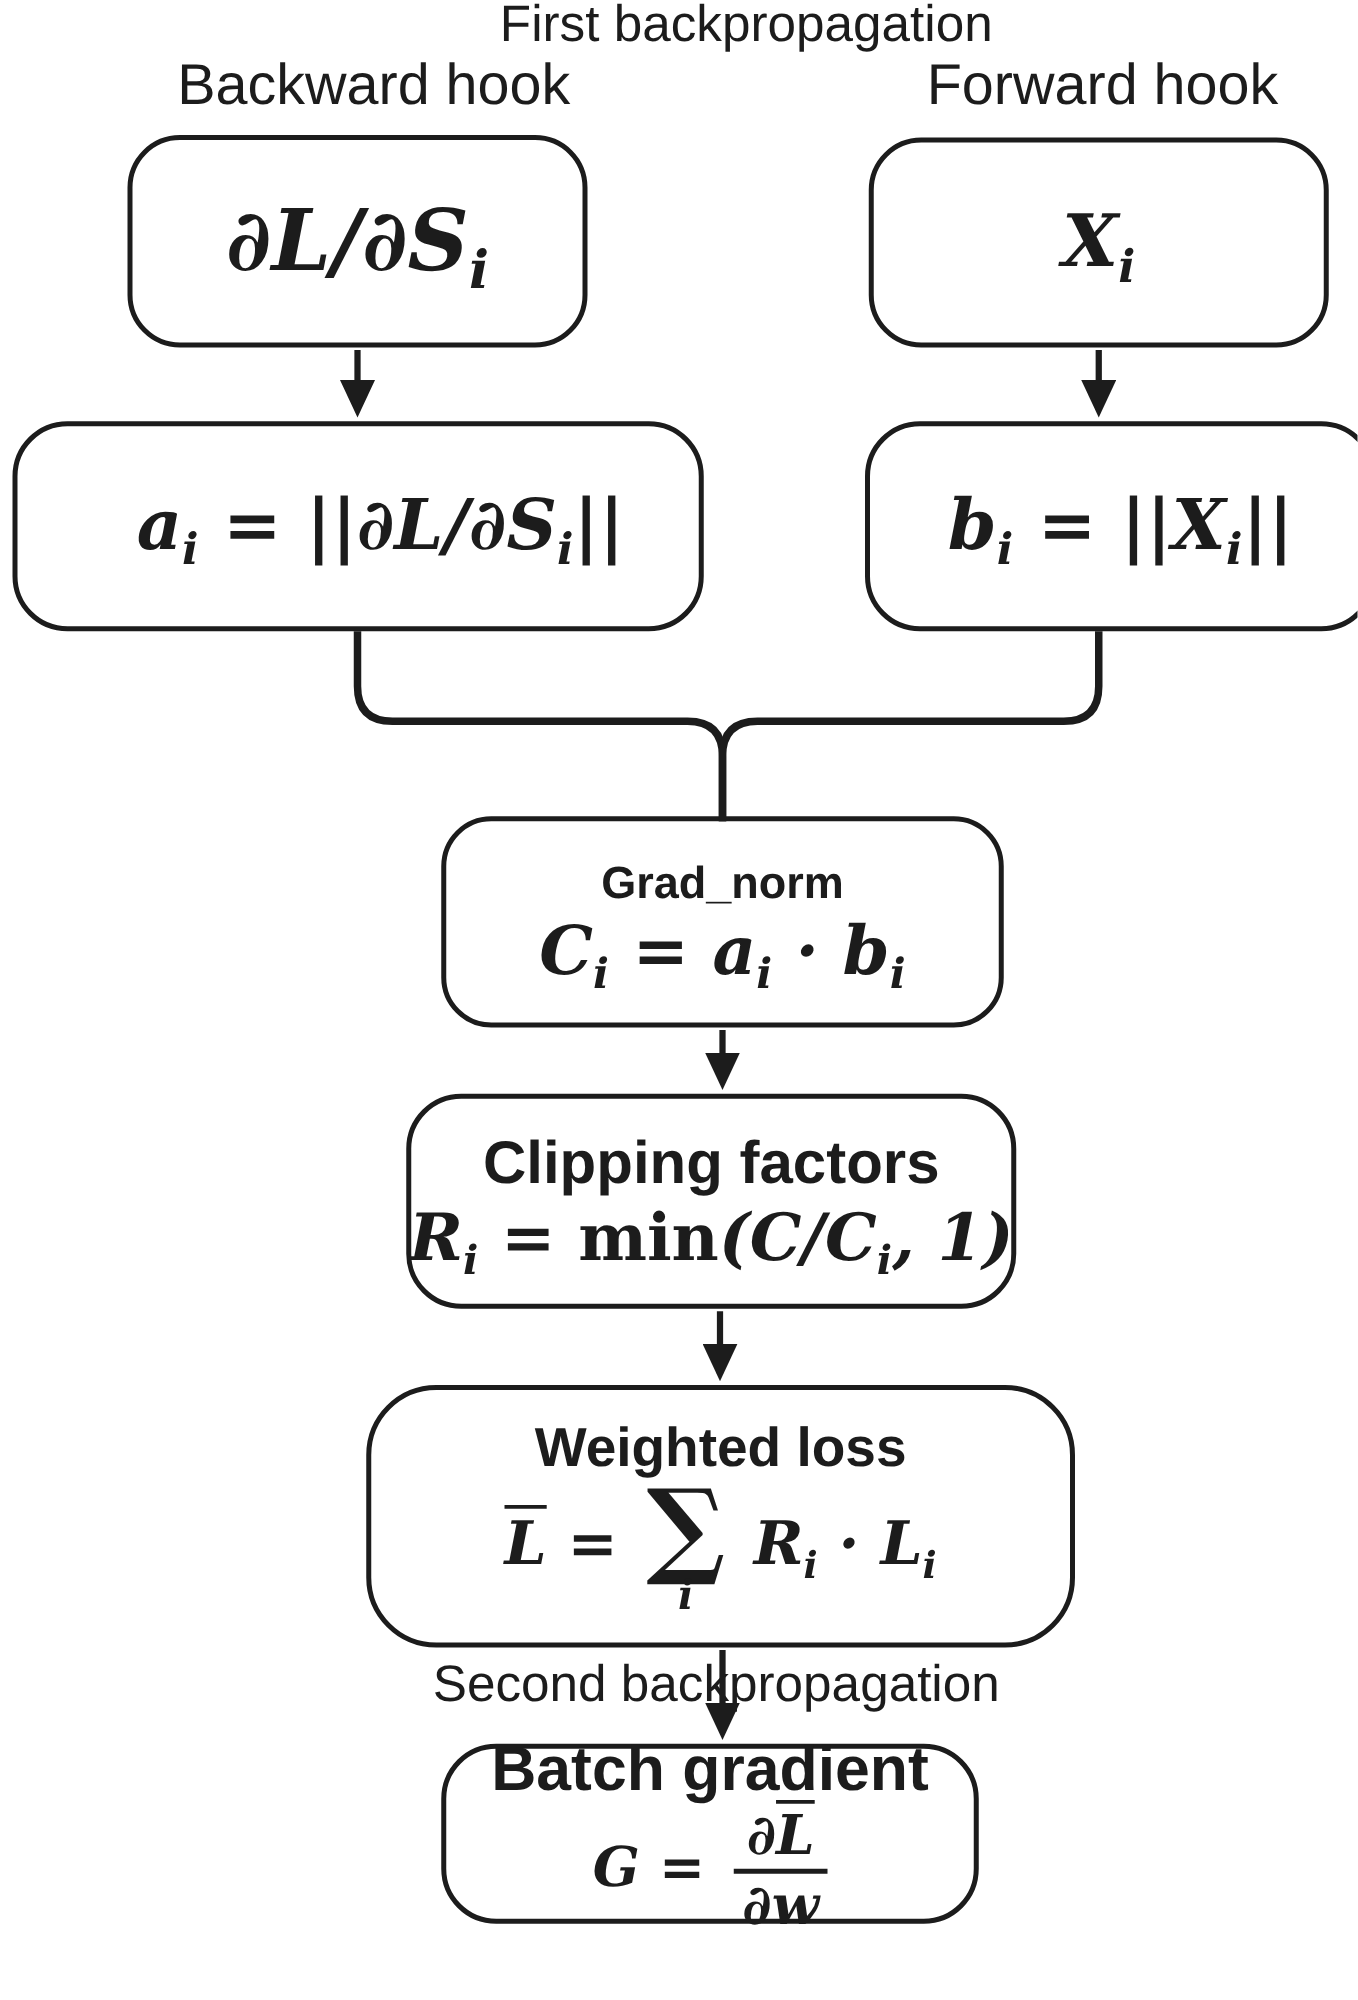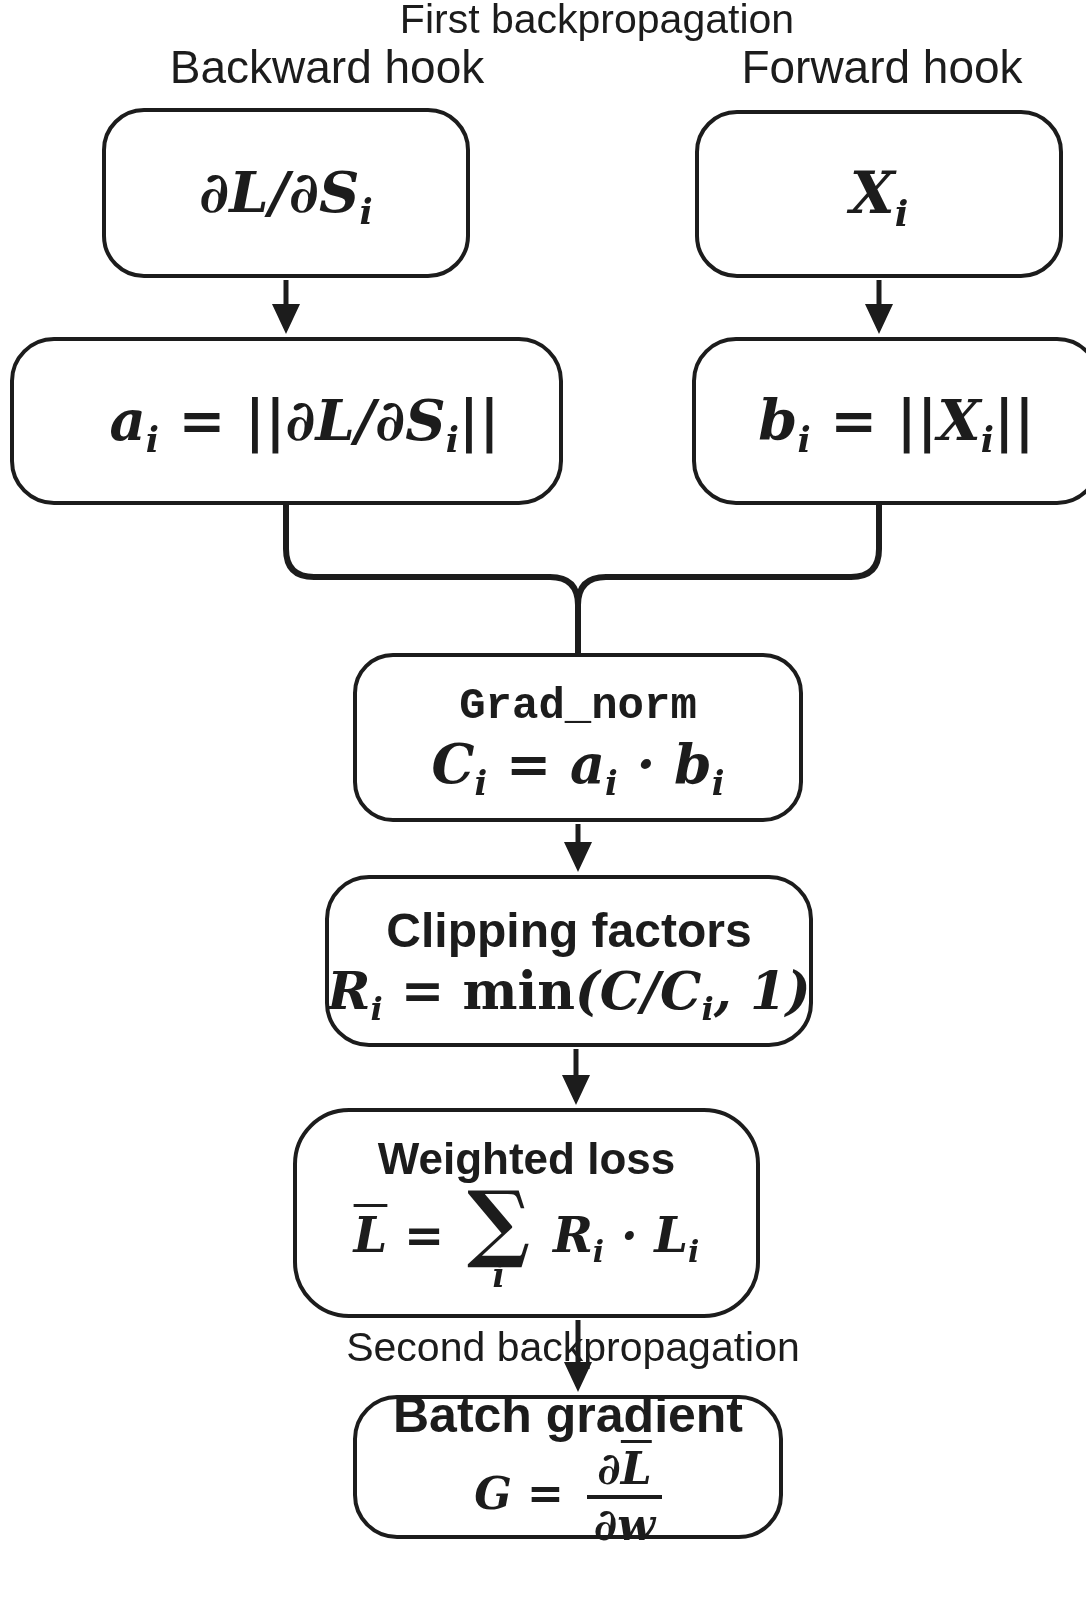--- a/index.html
+++ b/index.html
@@ -16,57 +16,57 @@
   }
   
   .lbl {
     position: absolute;
     transform: translateX(-50%);
     white-space: nowrap;
     color: var(--line);
     z-index: 1;
   }
   .lbl-first   { left: 597px; top: -4px;  font-size: 41px; }
-  .lbl-bhook   { left: 299px; top: 40px;  font-size: 46px; margin-left: 28px; }
+  .lbl-bhook   { left: 299px; top: 40px;  font-size: 46px; }
   .lbl-fhook   { left: 882px; top: 40px;  font-size: 46px; }
   .lbl-second  { left: 573px; top: 1324px; font-size: 41px; }
   
   .box {
     position: absolute;
     background: var(--bg);
     border: 4px solid var(--line);
     display: flex;
     flex-direction: column;
     align-items: center;
     justify-content: center;
     text-align: center;
     z-index: 1;
   }
   .box-a { left: 102px; top: 108px;  width: 368px; height: 170px; border-radius: 42px; }
   .box-b { left: 695px; top: 110px;  width: 368px; height: 168px; border-radius: 42px; }
   .box-c { left: 10px;  top: 337px;  width: 553px; height: 168px; border-radius: 44px; padding-left: 36px; }
   .box-d { left: 692px; top: 337px;  width: 409px; height: 168px; border-radius: 44px; }
   .box-e { left: 353px; top: 653px;  width: 450px; height: 169px; border-radius: 40px; }
   .box-f { left: 325px; top: 875px;  width: 488px; height: 172px; border-radius: 44px; }
-  .box-g { left: 293px; top: 1108px; width: 467px; height: 210px; border-radius: 56px; }
+  .box-g { left: 293px; top: 1108px; width: 567px; height: 210px; border-radius: 56px; }
   .box-h { left: 353px; top: 1395px; width: 430px; height: 144px; border-radius: 44px; }
   
   .title { font-family: "Liberation Sans", sans-serif; font-weight: 600; line-height: 1.15; }
-  .box-e .title { font-size: 44px; font-family: Liberation Mono, monospace; }
+  .box-e .title { font-size: 36px; }
   .box-f .title { font-size: 48px; }
   .box-g .title { font-size: 44px; }
   .box-h .title { font-size: 50px; }
   .math {
     font-family: "DejaVu Serif", serif;
     font-style: italic;
     font-weight: 700;
     line-height: 1.1;
     white-space: nowrap;
   }
-  .box-a .math { font-size: 56px; }
+  .box-a .math { font-size: 68px; }
   .box-b .math { font-size: 58px; }
   .box-c .math { font-size: 56px; }
   .box-d .math { font-size: 56px; }
   .box-e .math { font-size: 54px; margin-top: 4px; }
   .box-f .math { font-size: 52px; margin-top: 4px; }
   .box-g .math { font-size: 48px; margin-top: 2px; }
   .box-h .math { font-size: 44px; margin-top: 2px; }
   .math sub { font-size: 0.62em; line-height: 0; }
   .math .rm { font-style: normal; font-weight: 600; }
   .math .bar { text-decoration: overline; text-decoration-thickness: 3px; }

